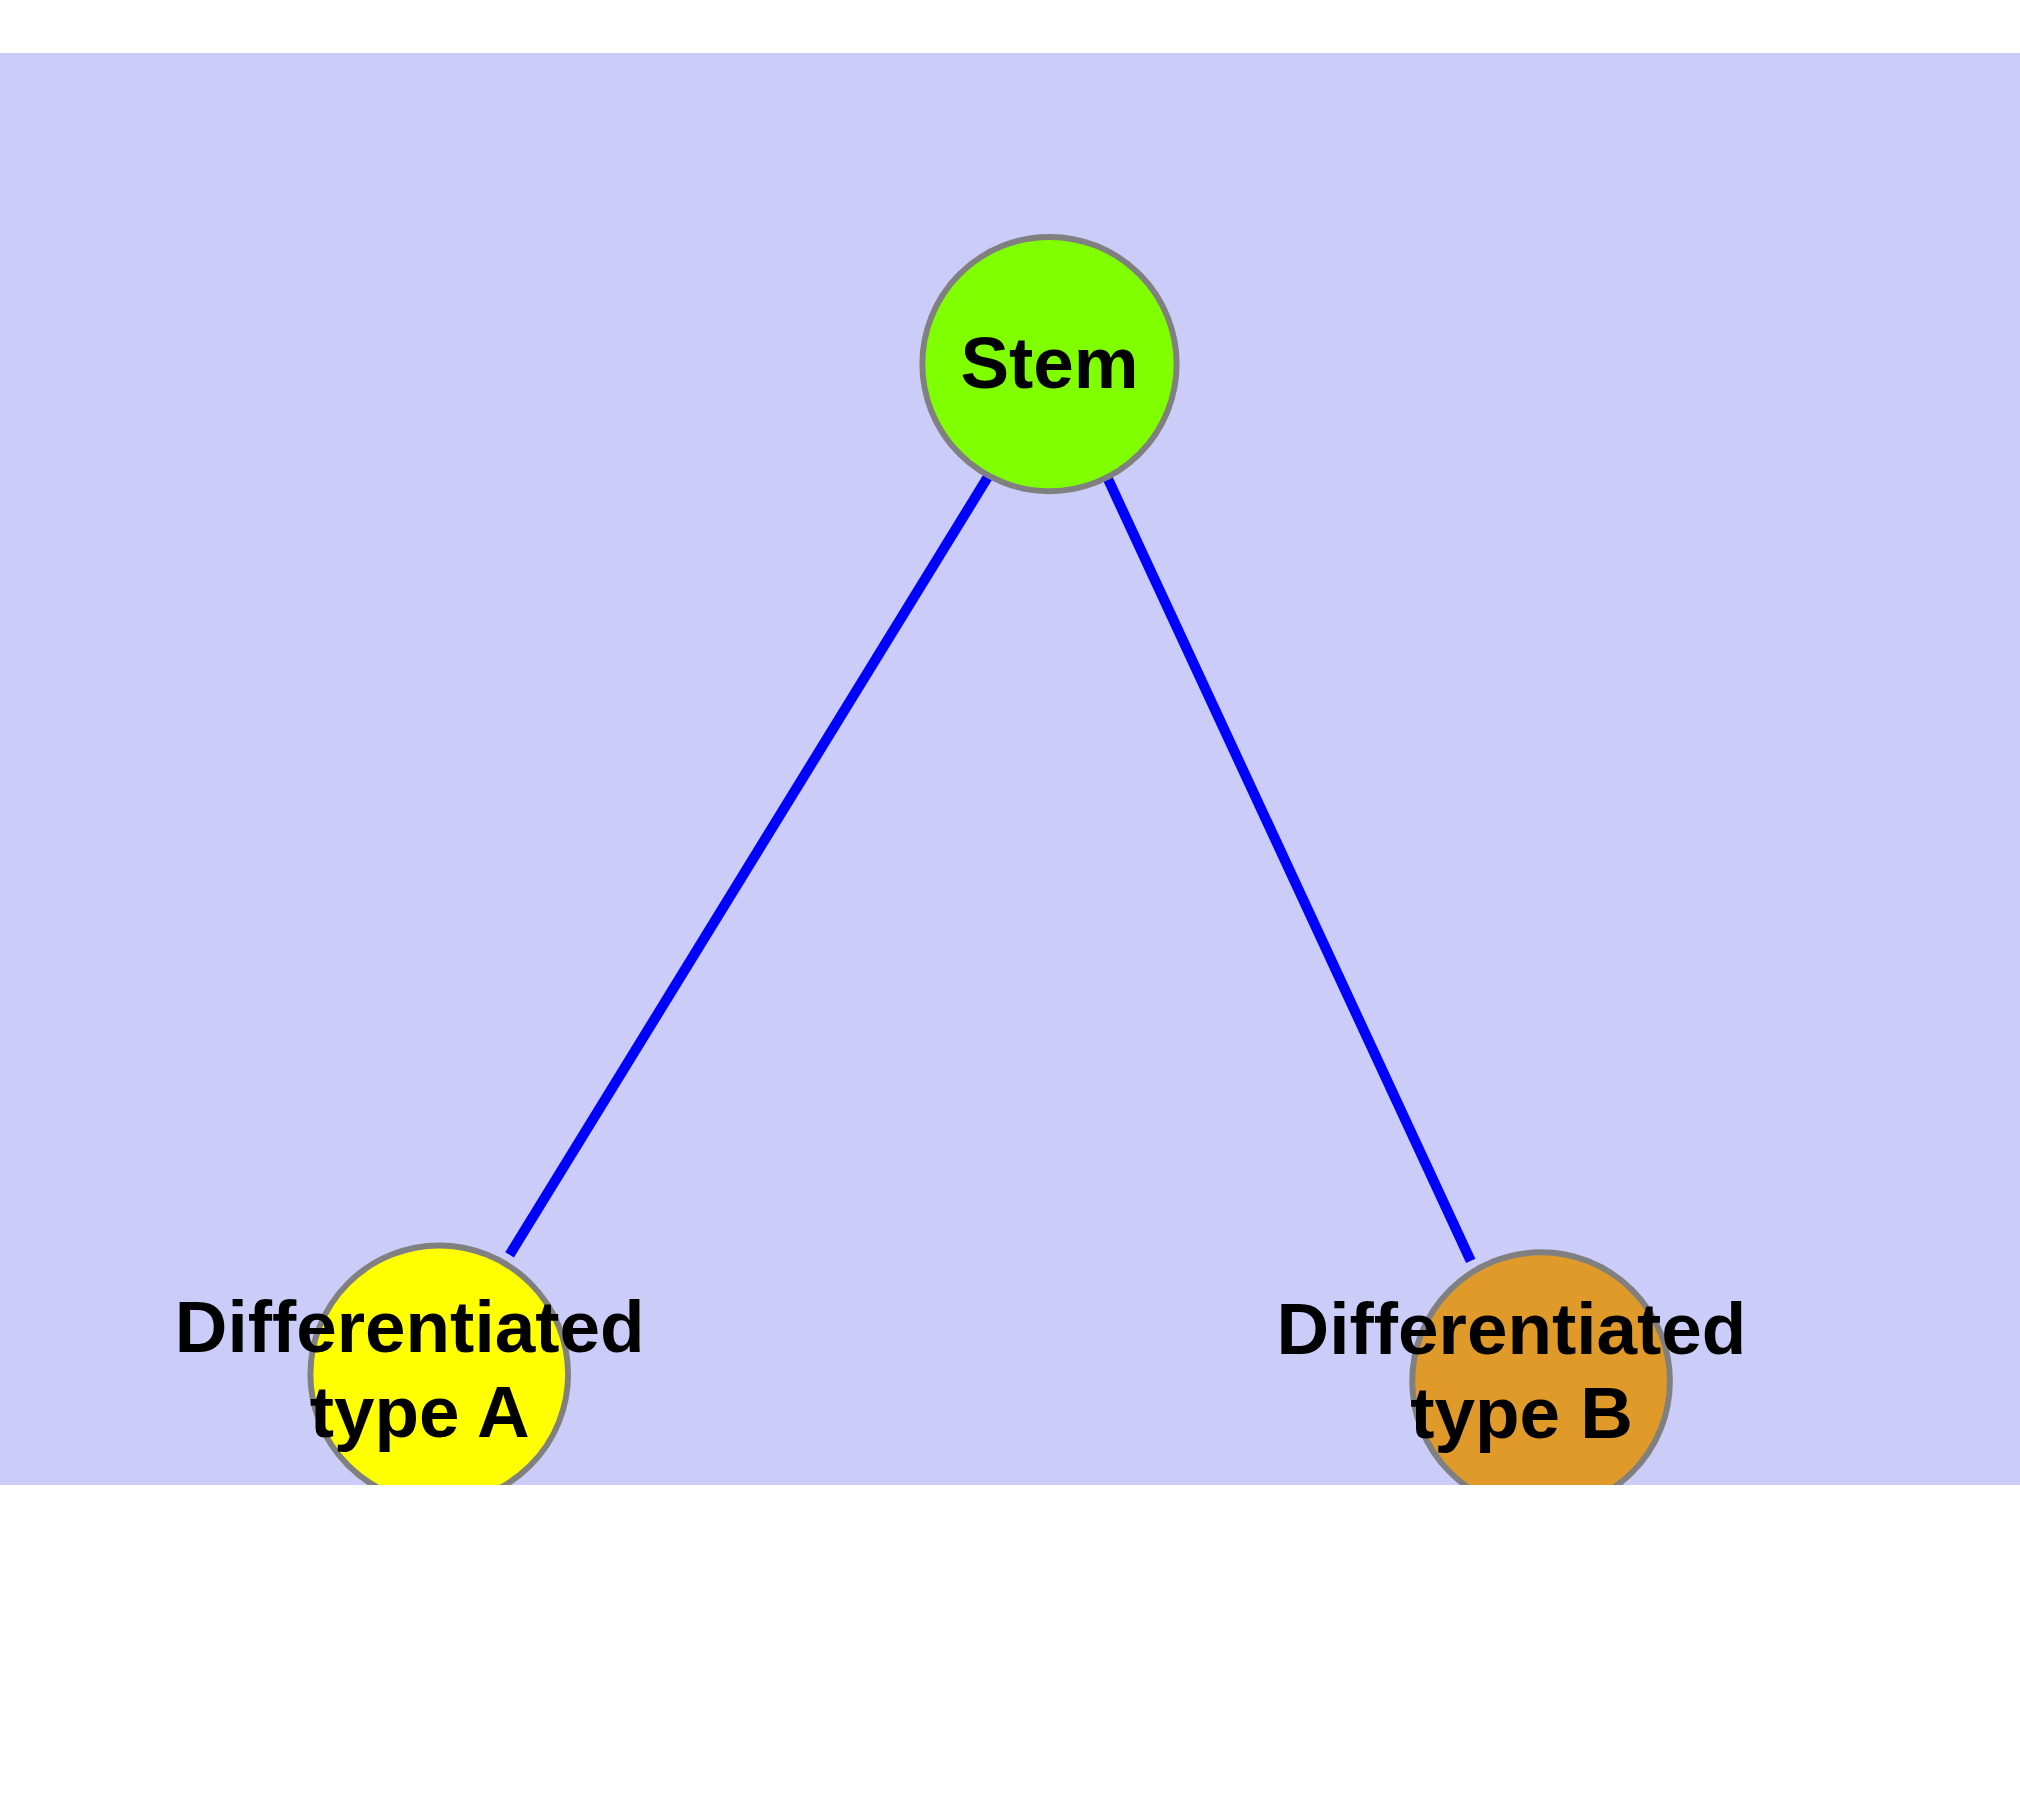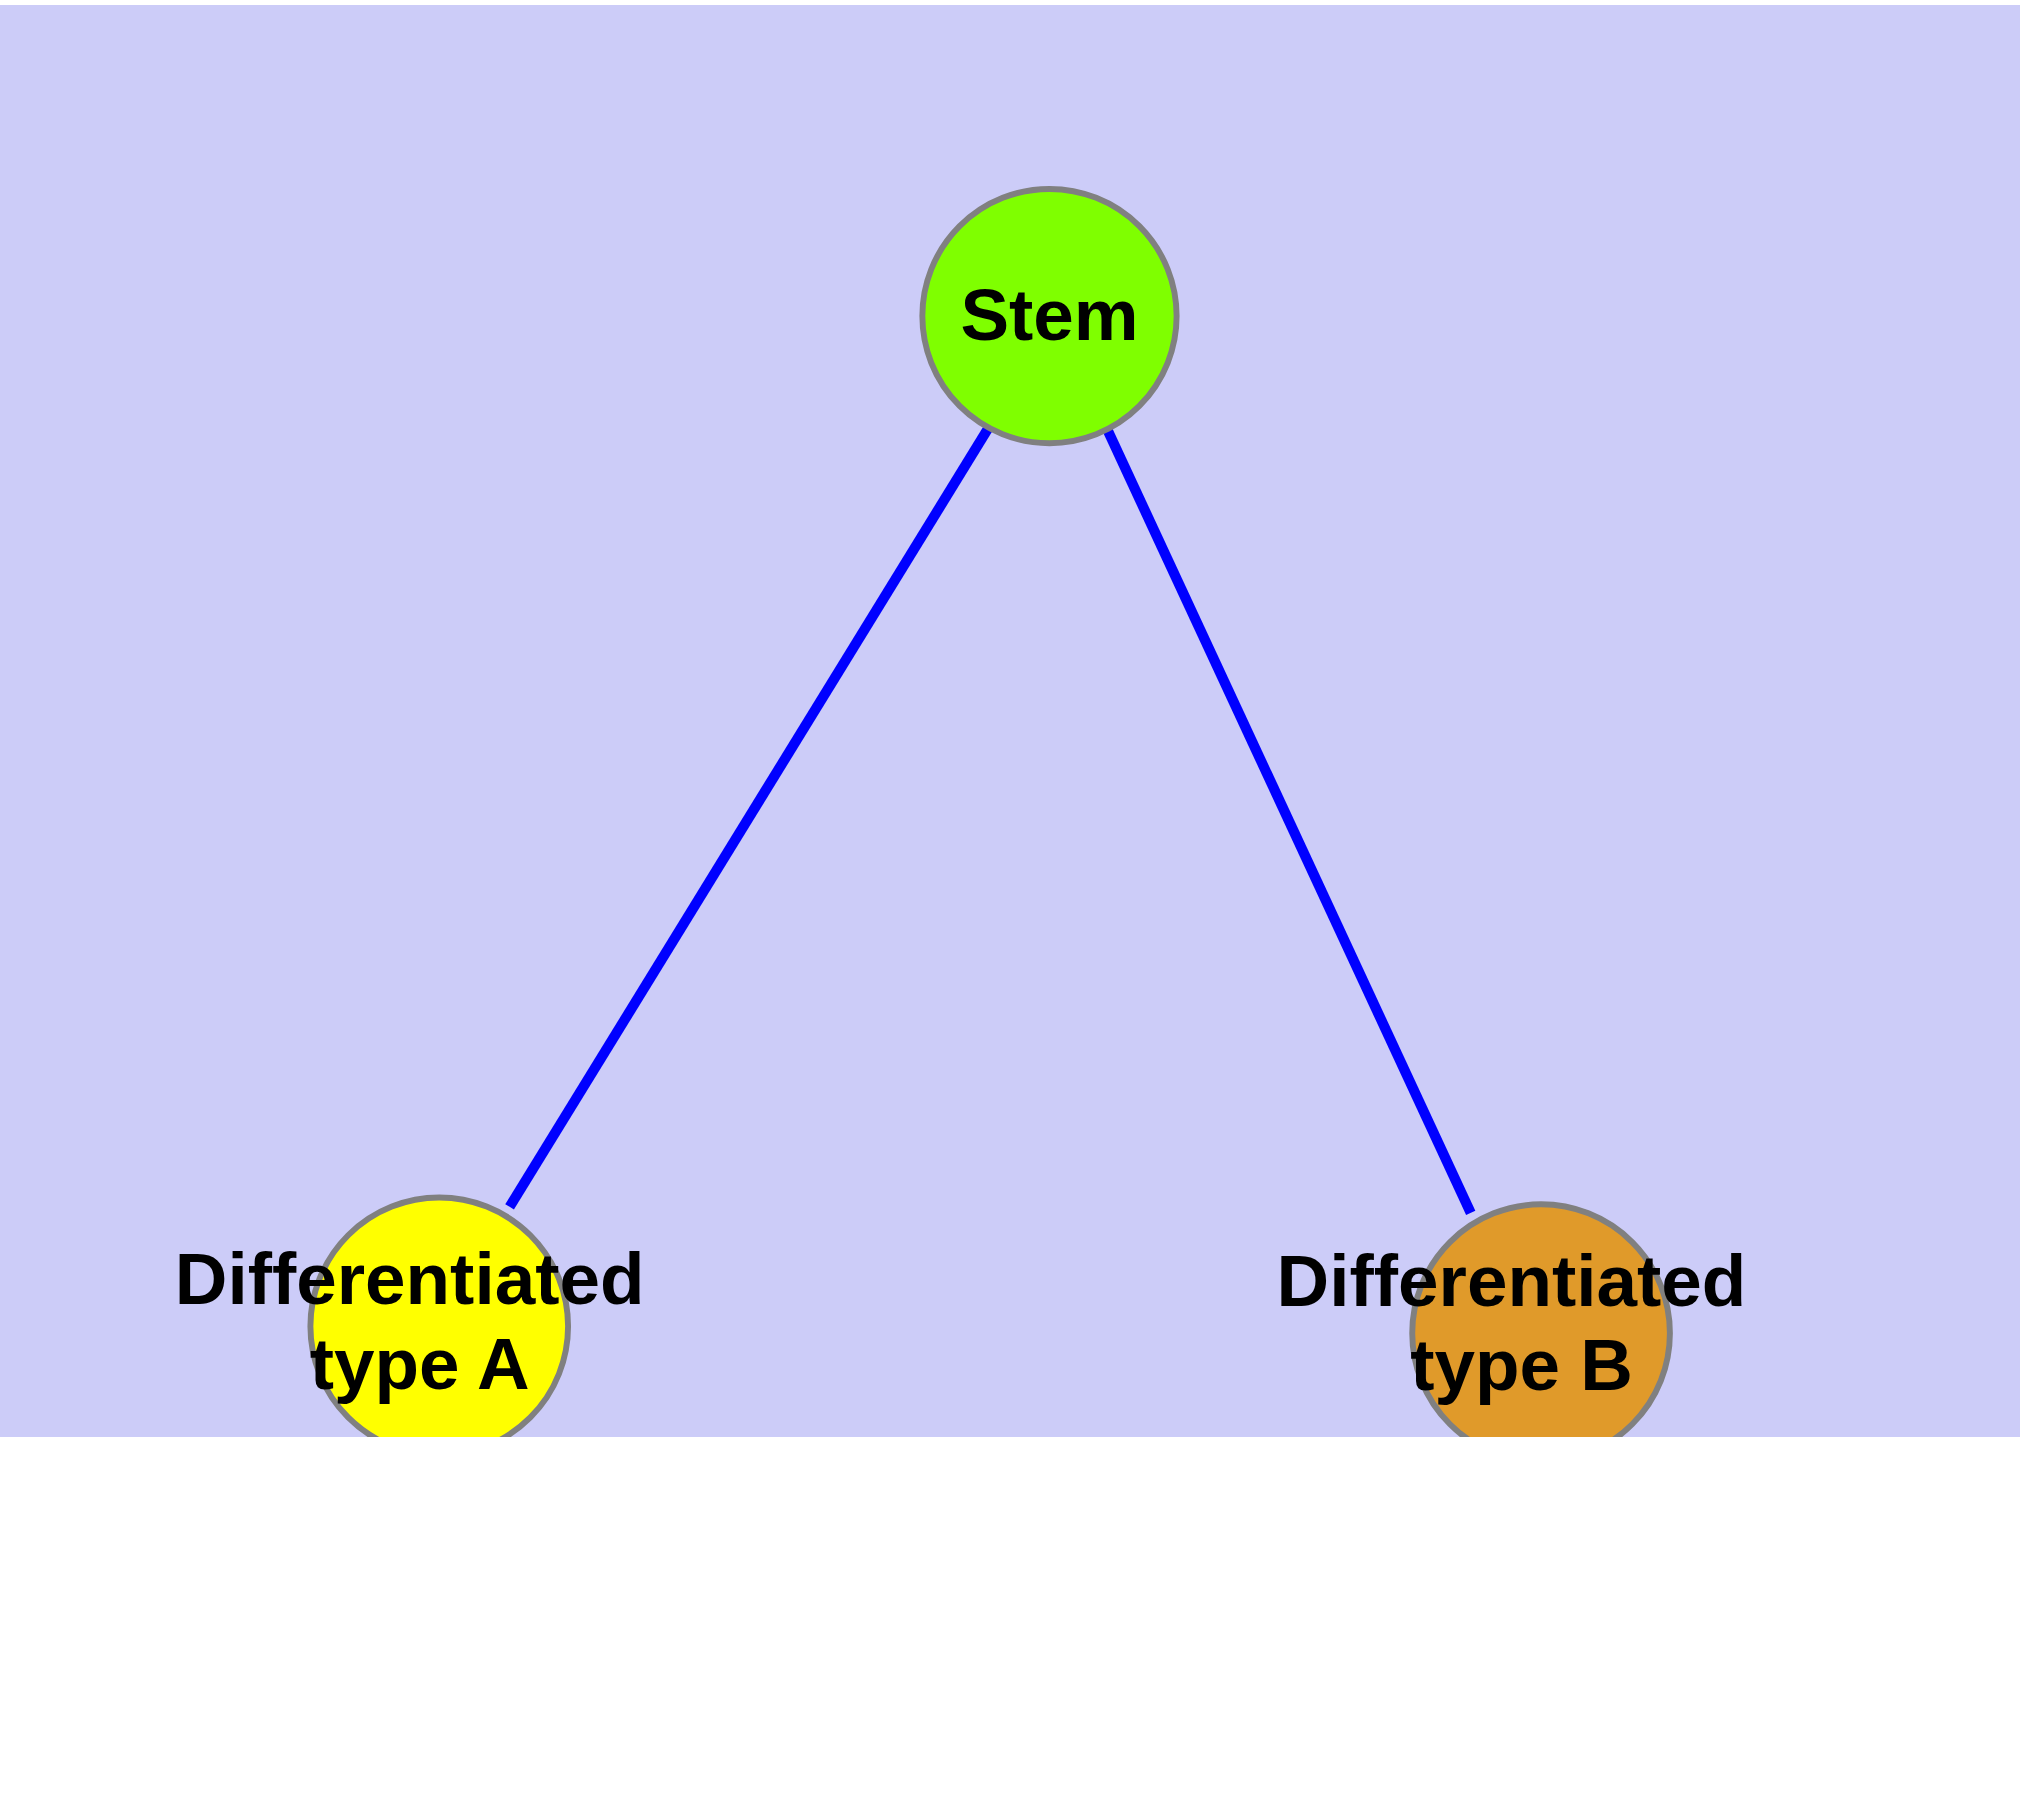--- a/index.html
+++ b/index.html
@@ -8,20 +8,21 @@
     padding: 0;
     background: #ffffff;
   }
   #canvas-root {
     position: relative;
     width: 2021px;
     height: 1437px;
     overflow: hidden;
     background: #ffffff;
     font-family: "Liberation Sans", sans-serif;
+    margin-top: 48px;
   }
   #graph-surface {
     position: absolute;
     left: 0;
     top: 5.1px;
     width: 2021px;
     height: 1807px;
     background: #ccccf8;
   }
   #graph-svg {

